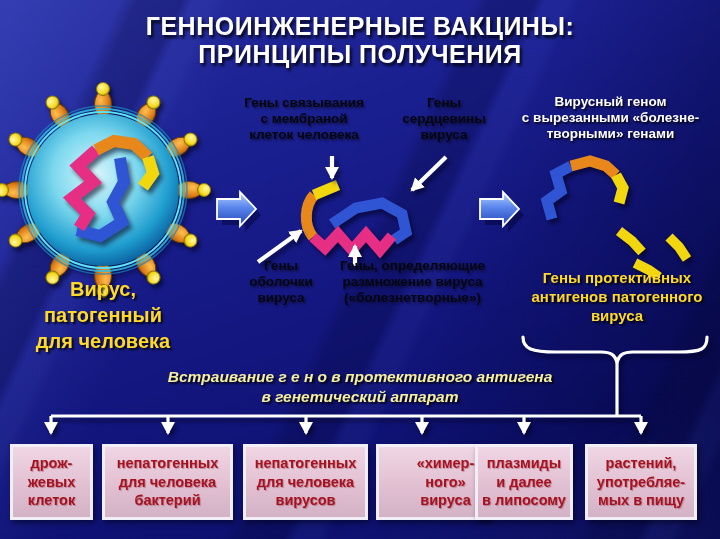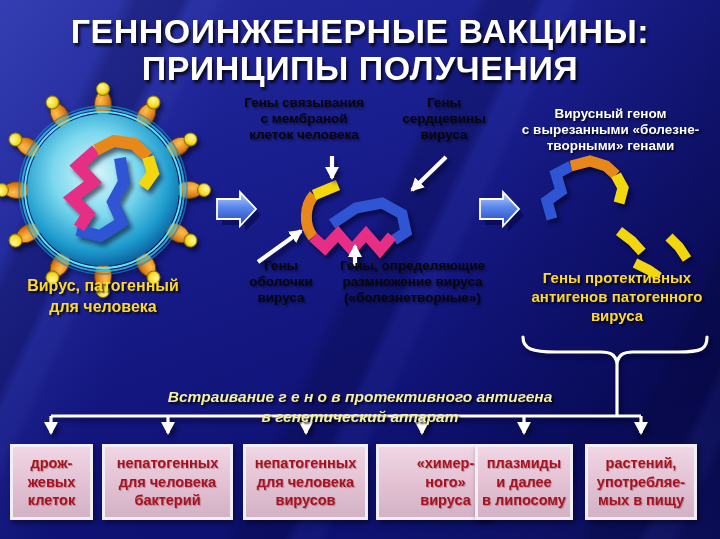--- a/index.html
+++ b/index.html
@@ -39,33 +39,32 @@
   .rib{fill:none;stroke-linejoin:miter;stroke-linecap:butt;}
   .rib-pink{stroke:var(--ribbon-pink);}
   .rib-orange{stroke:var(--ribbon-orange);}
   .rib-yellow{stroke:var(--ribbon-yellow);}
   .rib-blue{stroke:var(--ribbon-blue);}
   .conn{stroke:var(--white);stroke-width:3.2;fill:none;}
   .ptr{stroke:var(--white);stroke-width:4.2;fill:none;}
 
   .lbl{position:absolute;text-align:center;white-space:pre-line;font-weight:bold;}
   .lbl-black{color:var(--label-black);font-size:13.5px;line-height:1.18;text-shadow:1.5px 2px 2px rgba(10,10,45,.65);}
-  .lbl-white{color:var(--white);font-size:13.5px;line-height:1.2;text-shadow:1.5px 2px 2px rgba(0,0,0,.75);margin-top:12px;}
+  .lbl-white{color:var(--white);font-size:13.5px;line-height:1.2;text-shadow:1.5px 2px 2px rgba(0,0,0,.75);}
   .lbl-yellow{color:var(--accent-yellow);text-shadow:2px 2px 2px rgba(0,0,0,.8);}
 
   .title{
     position:absolute;left:0;right:0;top:13px;text-align:center;white-space:pre-line;
-    color:var(--white);font-size:34px;font-weight:bold;line-height:1.1;letter-spacing:.5px;
+    color:var(--white);font-size:25px;font-weight:bold;line-height:1.1;letter-spacing:.5px;
     text-shadow:2px 3px 3px rgba(0,0,0,.8);
   }
   .insertion{
     position:absolute;left:75px;top:367px;width:570px;text-align:center;white-space:pre-line;
     color:var(--pale-yellow);font-size:15.5px;font-weight:bold;font-style:italic;line-height:1.32;
     text-shadow:2px 2px 2px rgba(0,0,0,.8);
-    margin-top:20px;
   }
   .target-box{
     position:absolute;top:444px;height:70px;
     display:flex;align-items:center;justify-content:center;text-align:center;white-space:pre-line;
     background:linear-gradient(180deg,#f0d6e4 0%,#e2c0d2 55%,#d4b2c6 100%);
     border:3px solid var(--box-border);
     color:var(--box-text);font-weight:bold;font-size:14.5px;line-height:1.28;
     box-shadow:2px 3px 5px rgba(0,0,20,.5);
     text-shadow:1px 1px 1px rgba(90,0,15,.3);
   }
@@ -222,21 +221,21 @@
   <div class="lbl lbl-black" style="left:229px;top:95px;width:150px;">Гены связывания
 с мембраной
 клеток человека</div>
   <div class="lbl lbl-black" style="left:398px;top:95px;width:92px;">Гены
 сердцевины
 вируса</div>
   <div class="lbl lbl-white" style="left:508px;top:94px;width:205px;">Вирусный геном
 с вырезанными «болезне-
 творными» генами</div>
 
-  <div class="lbl lbl-yellow" style="left:10px;top:276px;width:186px;font-size:16px;line-height:1.3;">Вирус, патогенный
+  <div class="lbl lbl-yellow" style="left:10px;top:276px;width:186px;font-size:20px;line-height:1.3;">Вирус, патогенный
 для человека</div>
 
   <div class="lbl lbl-black" style="left:237px;top:258px;width:88px;">Гены
 оболочки
 вируса</div>
   <div class="lbl lbl-black" style="left:320px;top:258px;width:185px;text-align:center;">Гены, определяющие
 размножение вируса
 («болезнетворные»)</div>
 
   <div class="lbl lbl-yellow" style="left:518px;top:268px;width:198px;font-size:15px;line-height:1.28;">Гены протективных

